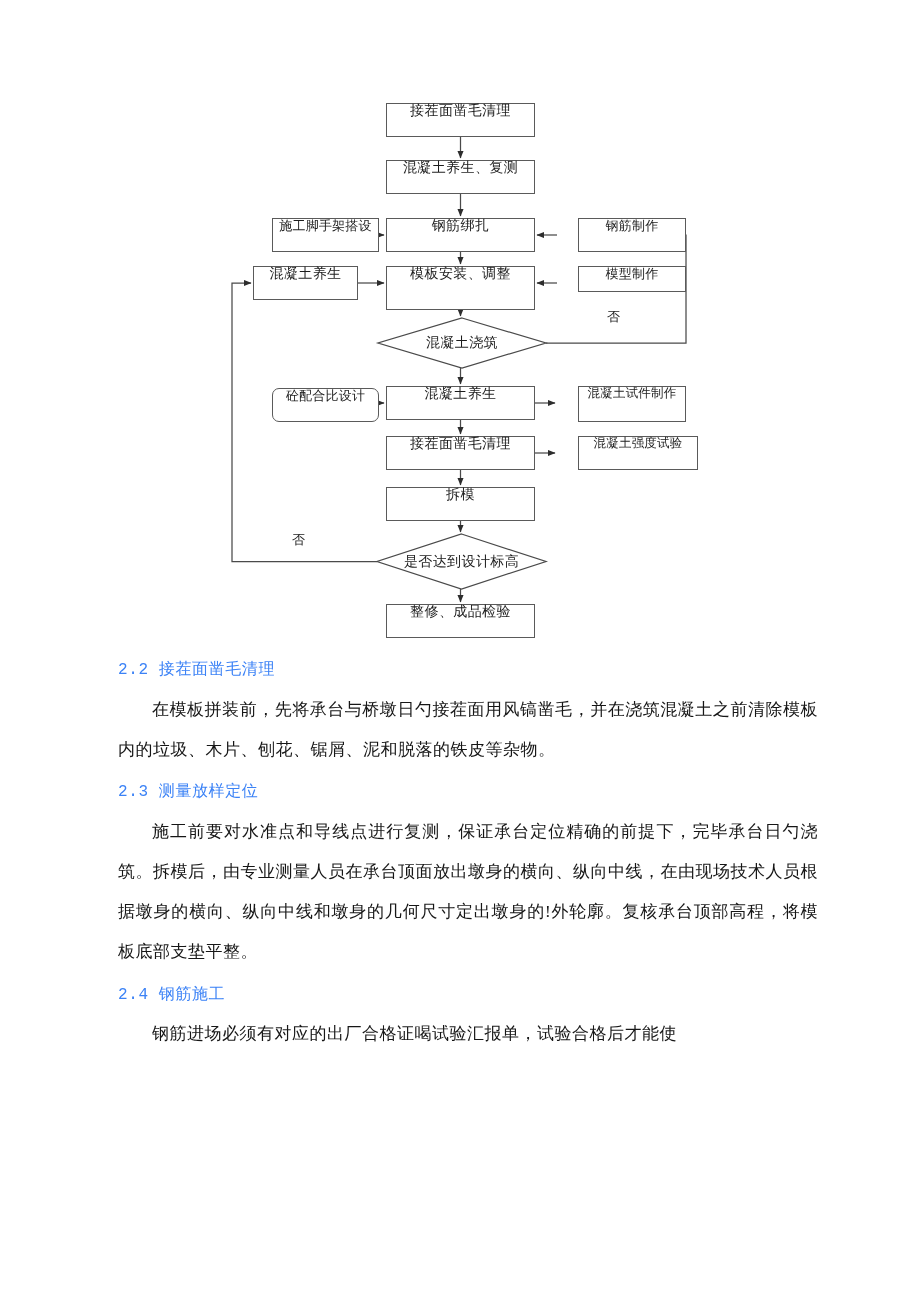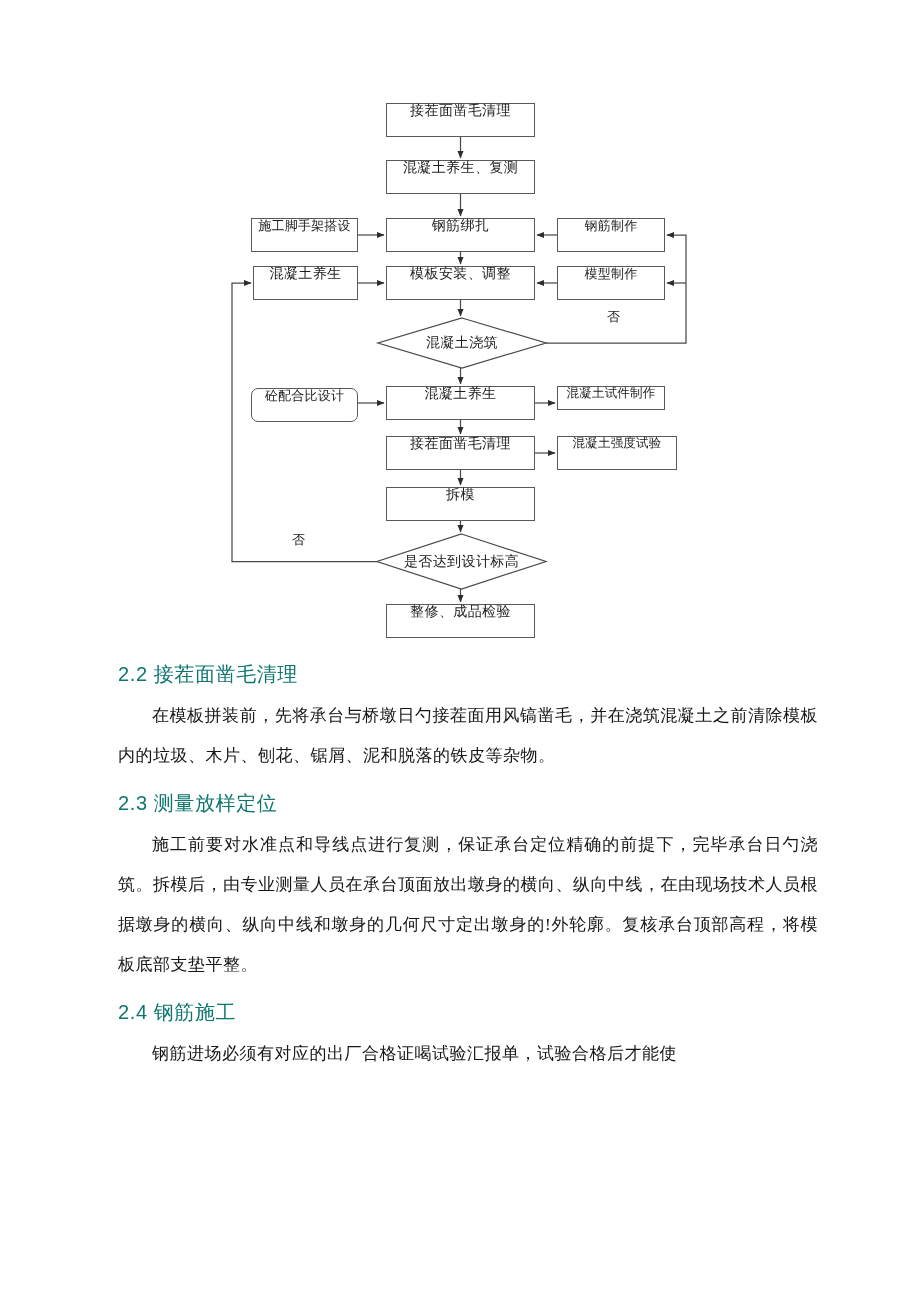--- a/index.html
+++ b/index.html
@@ -43,21 +43,21 @@
     background: #ffffff;
     display: flex;
     justify-content: center;
     font-family: "Liberation Serif", "DejaVu Serif", serif;
     font-size: 14px;
     line-height: 1;
     color: #1c1c1c;
     letter-spacing: 0.4px;
     white-space: nowrap;
   }
-  .node.narrow { font-size: 13px; letter-spacing: 0.2px; }
+  .node.narrow { font-size: 13px; letter-spacing: 0.2px; margin-left: 21px; }
   .decision-label {
     position: absolute;
     display: flex;
     align-items: center;
     justify-content: center;
     font-family: "Liberation Serif", "DejaVu Serif", serif;
     font-size: 14px;
     color: #1c1c1c;
     letter-spacing: 0.4px;
     white-space: nowrap;
@@ -72,23 +72,23 @@
   }
 
   
   #body-text {
     position: absolute;
     left: 118px;
     top: 658px;
     width: 700px;
   }
   .heading {
-    font-family: Liberation Sans, sans-serif;
-    font-size: 20px;
-    color: #0f766e;
+    font-family: Liberation Mono, monospace;
+    font-size: 16px;
+    color: #3b82f6;
     margin: 0 0 6px 0;
     letter-spacing: 0.6px;
     line-height: 1.6;
     font-weight: normal;
   }
   .para {
     font-family: "Liberation Serif", "DejaVu Serif", serif;
     font-size: 17px;
     color: #161616;
     margin: 0 0 2px 0;
@@ -174,41 +174,41 @@
     </div>
 
     <div class="node narrow" style="left:557px; top:218px; width:108px; height:34px;">
       <span>钢筋制作</span>
     </div>
 
     <div class="node" style="left:253px; top:266px; width:105px; height:34px;">
       <span>混凝土养生</span>
     </div>
 
-    <div class="node" style="left:386px; top:266px; width:149px; height:34px;">
+    <div class="node" style="left:386px; top:266px; width:149px; height:44px;">
       <span>模板安装、调整</span>
     </div>
 
-    <div class="node narrow" style="left:557px; top:266px; width:108px; height:34px;">
+    <div class="node narrow" style="left:557px; top:266px; width:108px; height:26px;">
       <span>模型制作</span>
     </div>
 
     <div class="decision-label" style="left:378px; top:318px; width:168px; height:50px;">
       <span>混凝土浇筑</span>
     </div>
 
     <div class="node narrow" style="left:251px; top:388px; width:107px; height:34px;border-radius:7px;">
       <span>砼配合比设计</span>
     </div>
 
     <div class="node" style="left:386px; top:386px; width:149px; height:34px;">
       <span>混凝土养生</span>
     </div>
 
-    <div class="node narrow" style="left:557px; top:386px; width:108px; height:24px; font-size:12.5px;">
+    <div class="node narrow" style="left:557px; top:386px; width:108px; height:36px; font-size:12.5px;">
       <span>混凝土试件制作</span>
     </div>
 
     <div class="node" style="left:386px; top:436px; width:149px; height:34px;">
       <span>接茬面凿毛清理</span>
     </div>
 
     <div class="node narrow" style="left:557px; top:436px; width:120px; height:34px; font-size:12.5px;">
       <span>混凝土强度试验</span>
     </div>

